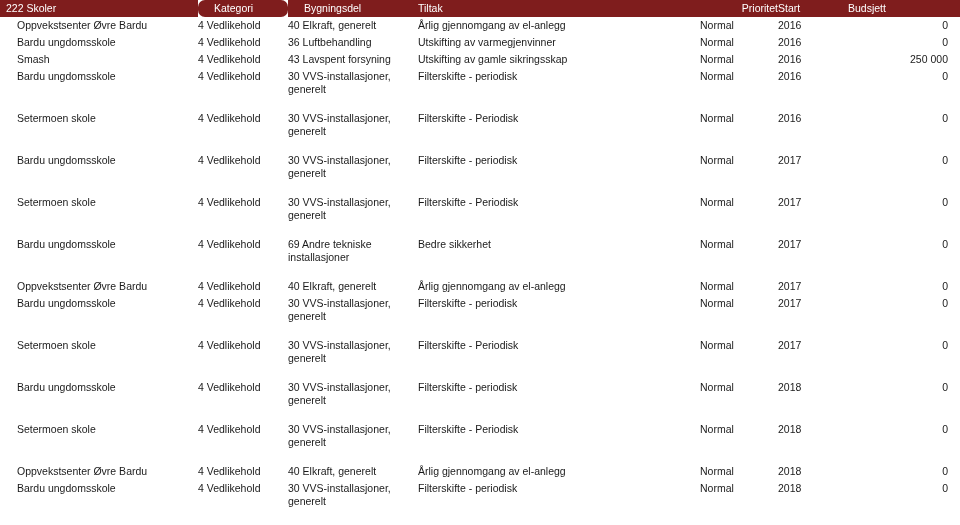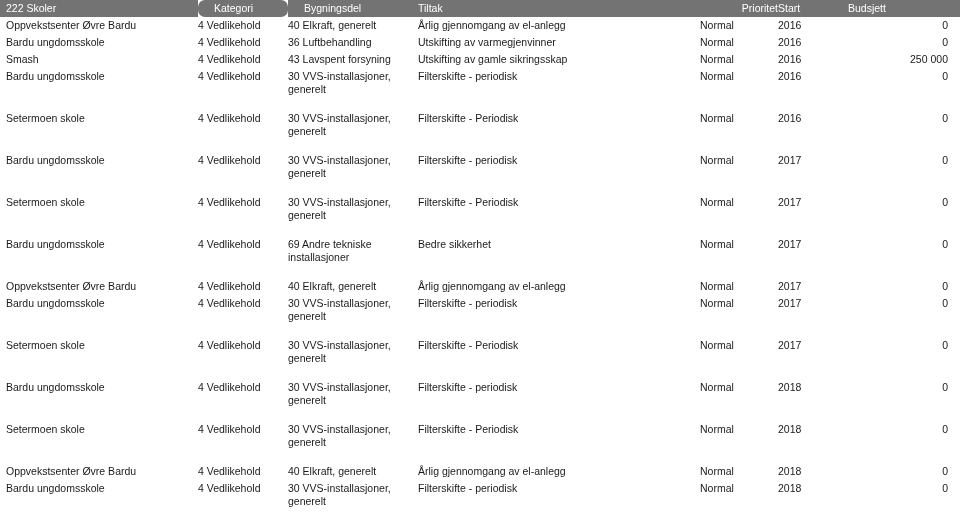--- a/index.html
+++ b/index.html
@@ -18,21 +18,21 @@
     width: 960px;
     position: relative;
   }
   table.grid {
     width: 960px;
     border-collapse: collapse;
     table-layout: fixed;
     font-size: 10.5px;
   }
   thead th {
-    background: #737373;
+    background: #7f1d1d;
     color: #ffffff;
     font-weight: normal;
     font-size: 10.5px;
     text-align: left;
     padding: 2px 0 2px 0;
     height: 13px;
     line-height: 11px;
     vertical-align: middle;
     white-space: nowrap;
   }
@@ -56,21 +56,21 @@
   th.h-start      { padding-left: 0px; }
   th.h-budsjett   { padding-right: 12px; }
 
   tbody td {
     vertical-align: top;
     padding: 2px 0 2px 0;
     line-height: 13px;
     font-size: 10.5px;
     color: #1a1a1a;
   }
-  tbody td.skole    { padding-left: 6px; }
+  tbody td.skole    { padding-left: 17px; }
   tbody td.budsjett { text-align: right; padding-right: 12px; white-space: nowrap; }
   tbody td.start    { white-space: nowrap; }
   tbody td.prioritet{ white-space: nowrap; margin-top: 10px; }
   tbody td.kategori { white-space: nowrap; }
 
   tbody tr.tall td {
     padding-bottom: 14px;
   }
   .wrap2 { display: block; }
 </style>

